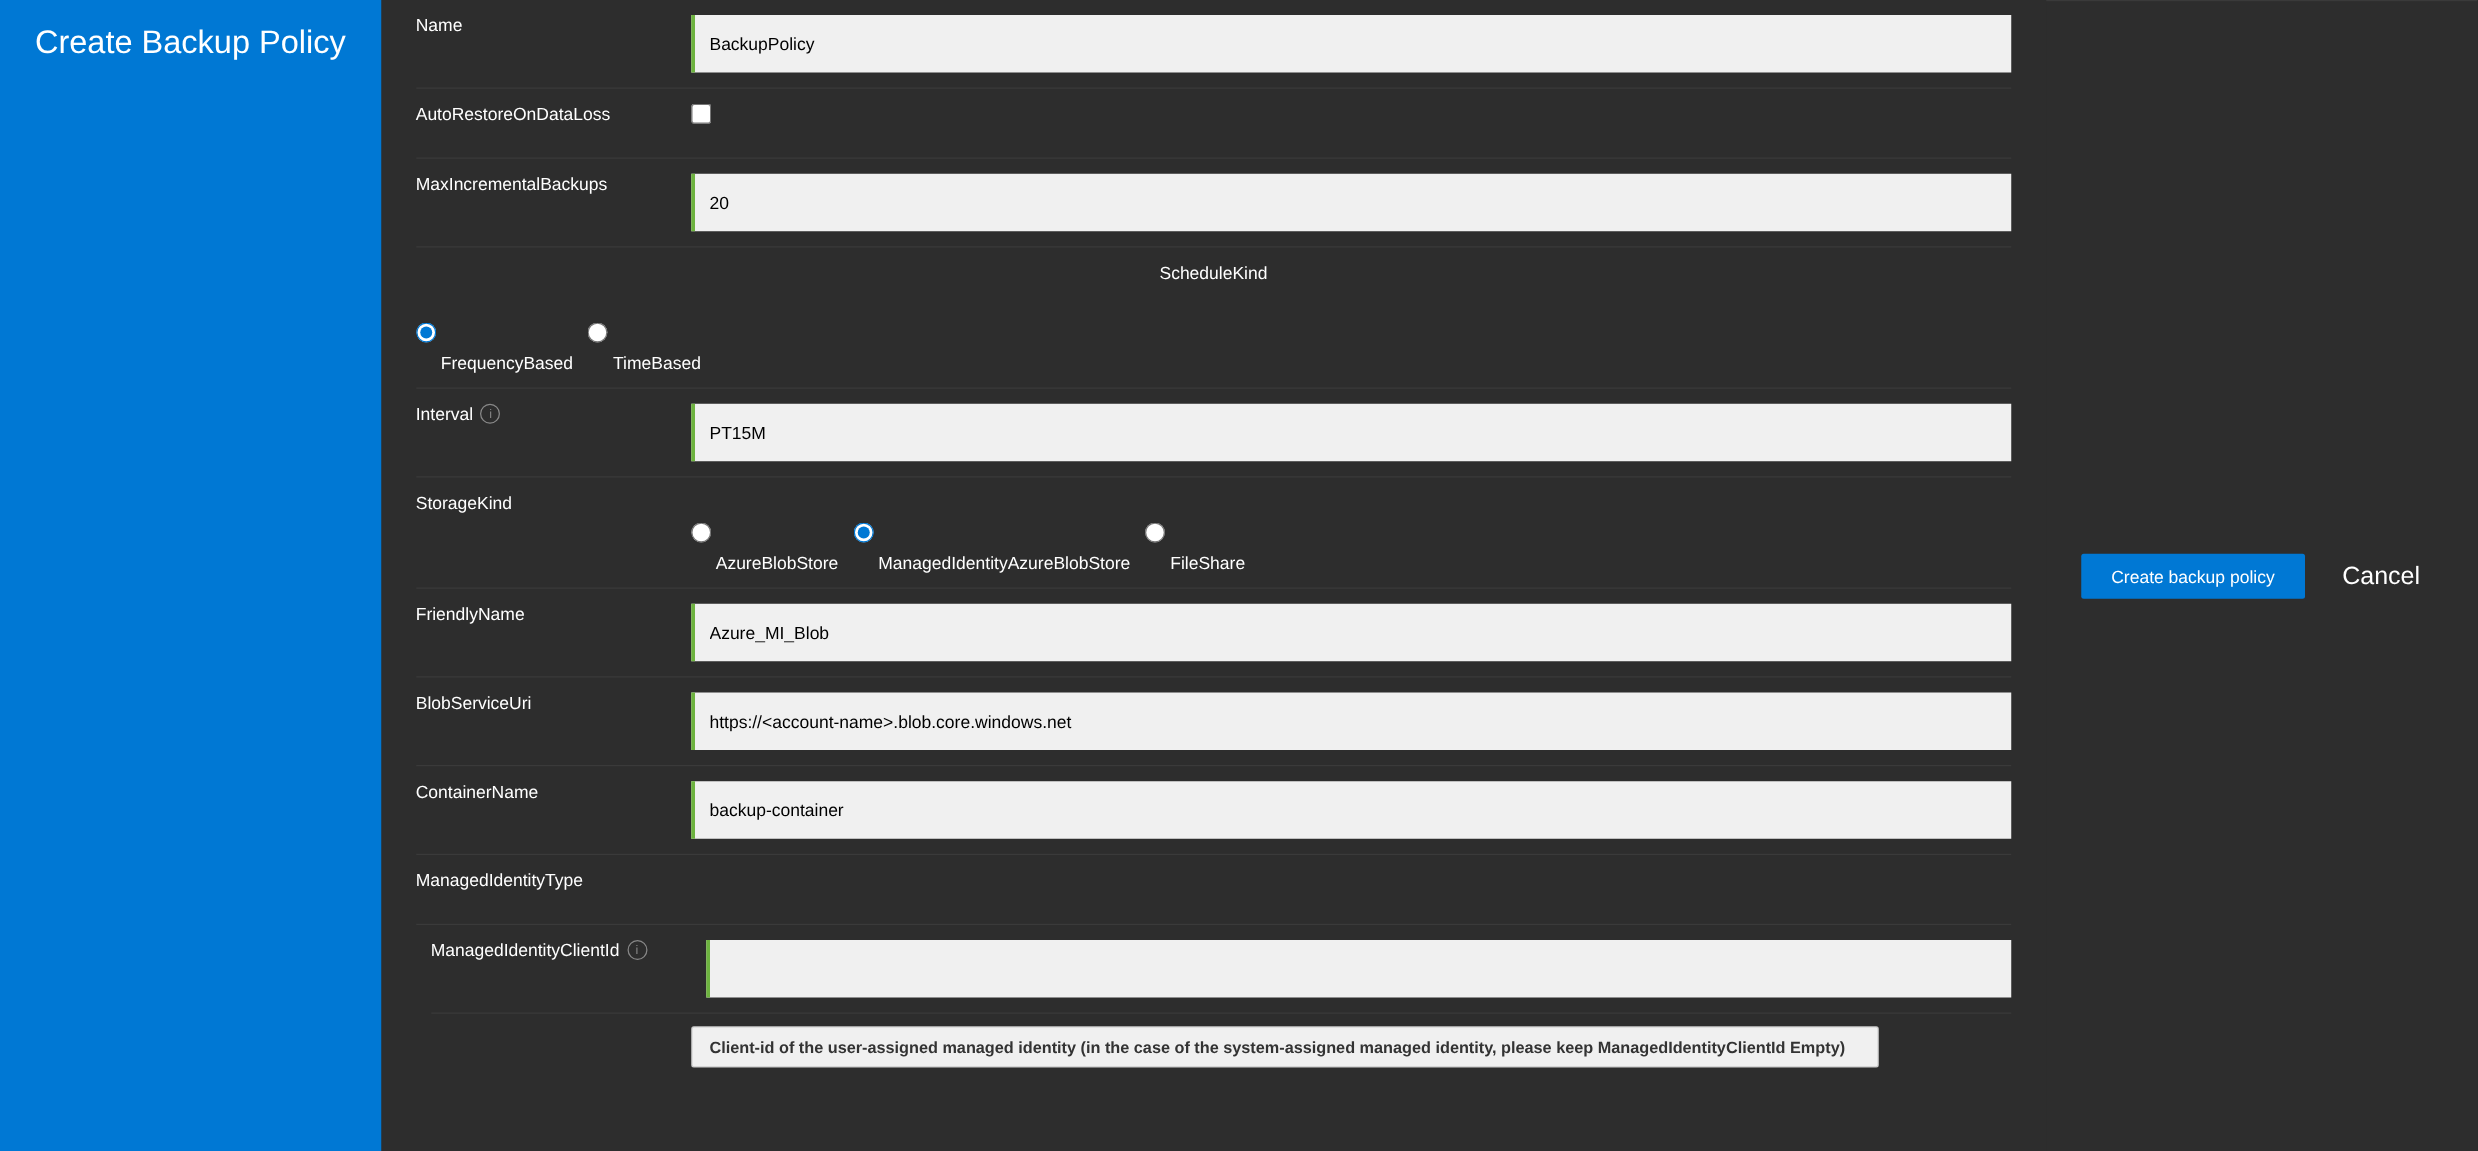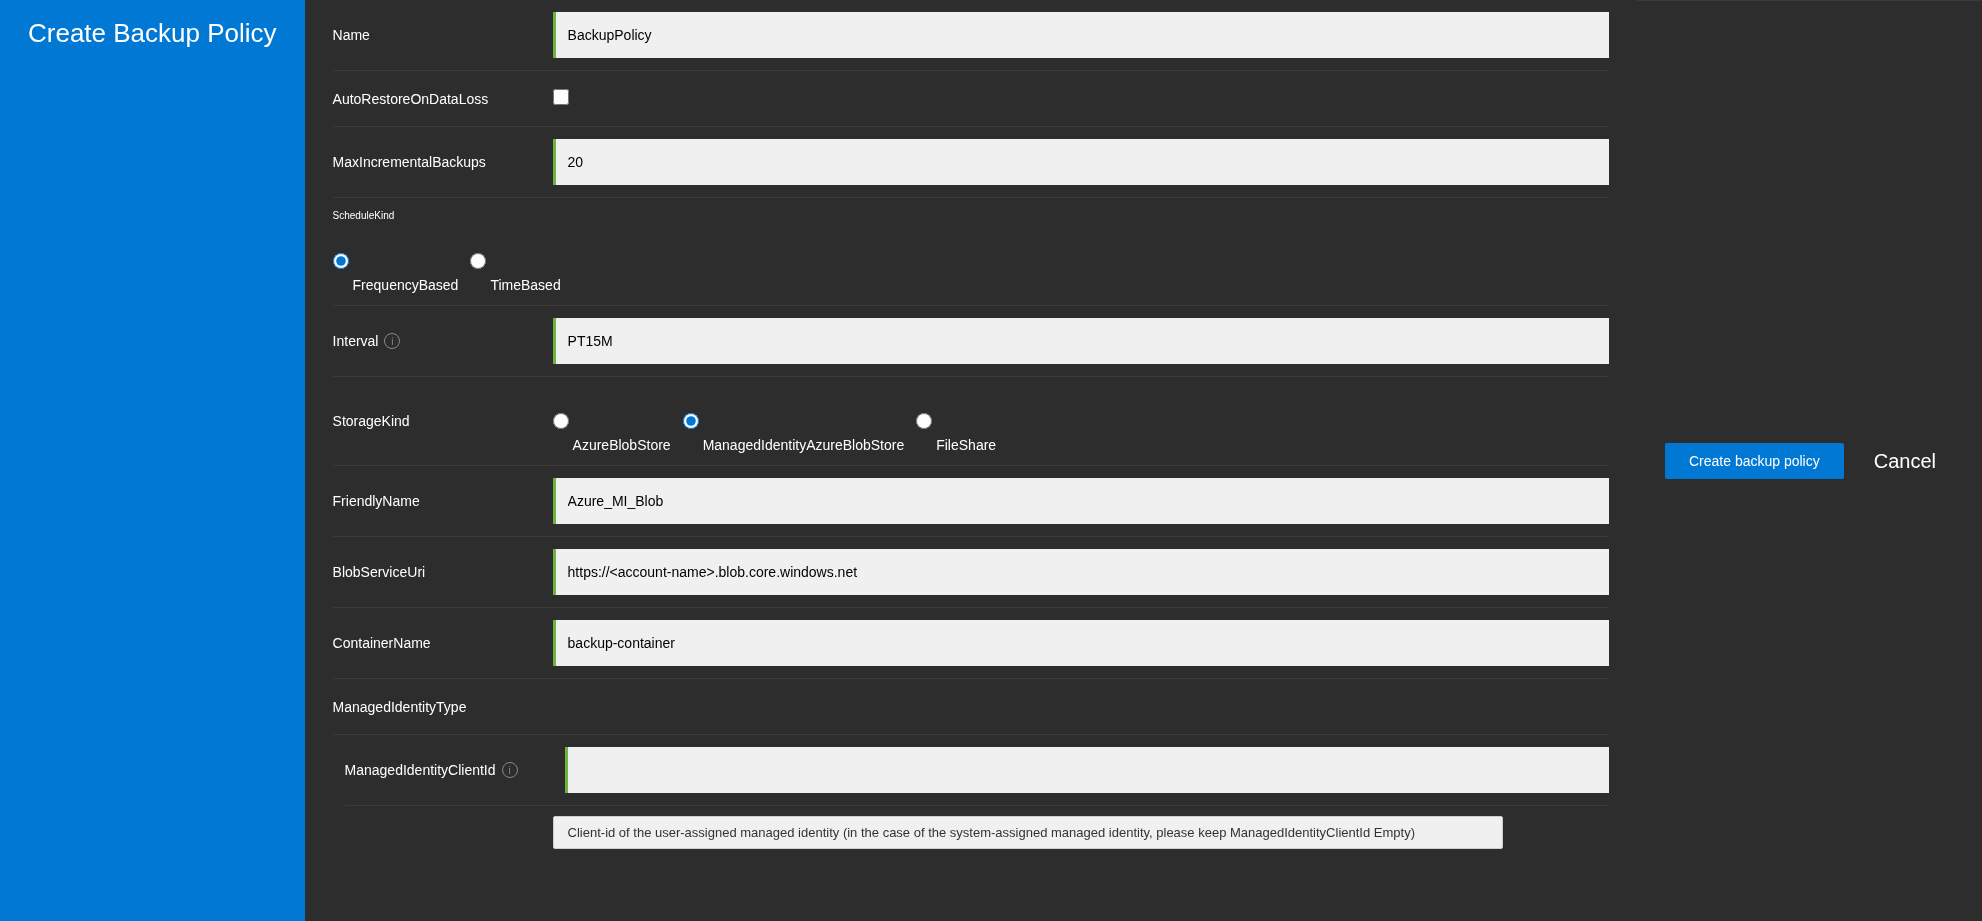--- a/index.html
+++ b/index.html
@@ -37,21 +37,21 @@
 
     .dialog-body {
       flex: 1;
       padding: 0 28px;
       overflow-y: auto;
       position: relative;
     }
 
     .form-row {
       display: flex;
-      align-items: center;
+      align-items: flex-start;
       padding: 12px 0;
       border-bottom: 1px solid #3a3a3a;
       min-height: 56px;
     }
 
     .form-row:last-child {
       border-bottom: none;
     }
 
     .form-label {
@@ -117,22 +117,23 @@
 
     .schedule-kind-row {
       display: flex;
       flex-direction: column;
       padding: 12px 0;
       border-bottom: 1px solid #3a3a3a;
     }
 
     .schedule-kind-label {
       color: #ffffff;
-      font-size: 10px;
+      font-size: 14px;
       margin-bottom: 8px;
+      text-align: center;
     }
 
     .info-icon {
       display: inline-flex;
       align-items: center;
       justify-content: center;
       width: 16px;
       height: 16px;
       border-radius: 50%;
       border: 1px solid #888;
@@ -181,20 +182,21 @@
       cursor: pointer;
     }
 
     .managed-identity-row {
       margin-bottom: 0;
       margin-left: 12px;
     }
 
     .tooltip-area {
       padding: 6px 0 10px 220px;
+      font-weight: bold;
     }
   </style>
 </head>
 <body>
 
 <div class="dialog">
 
   <div class="dialog-header">
     <h1>Create Backup Policy</h1>
   </div>

